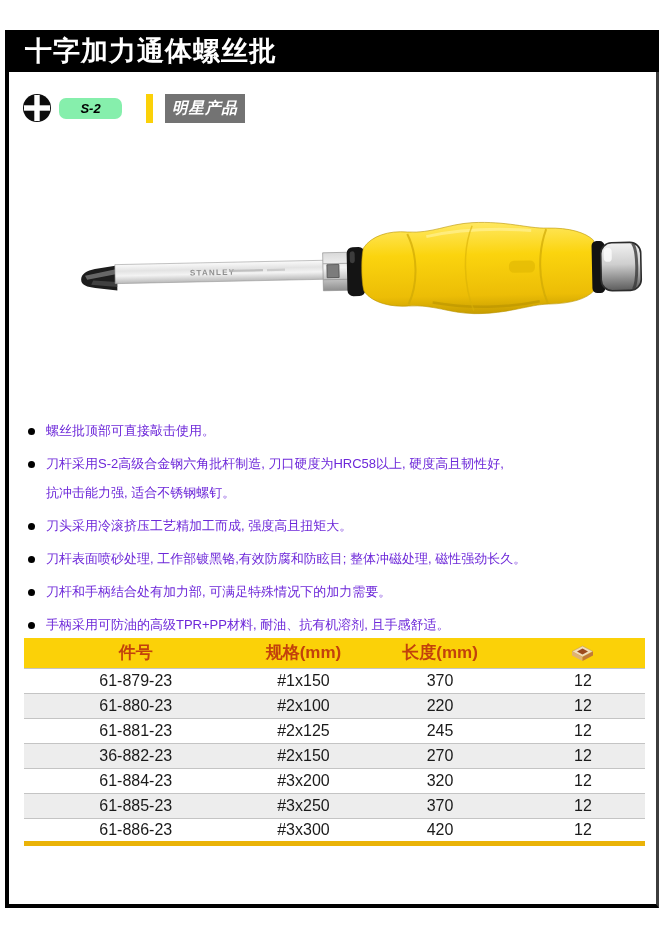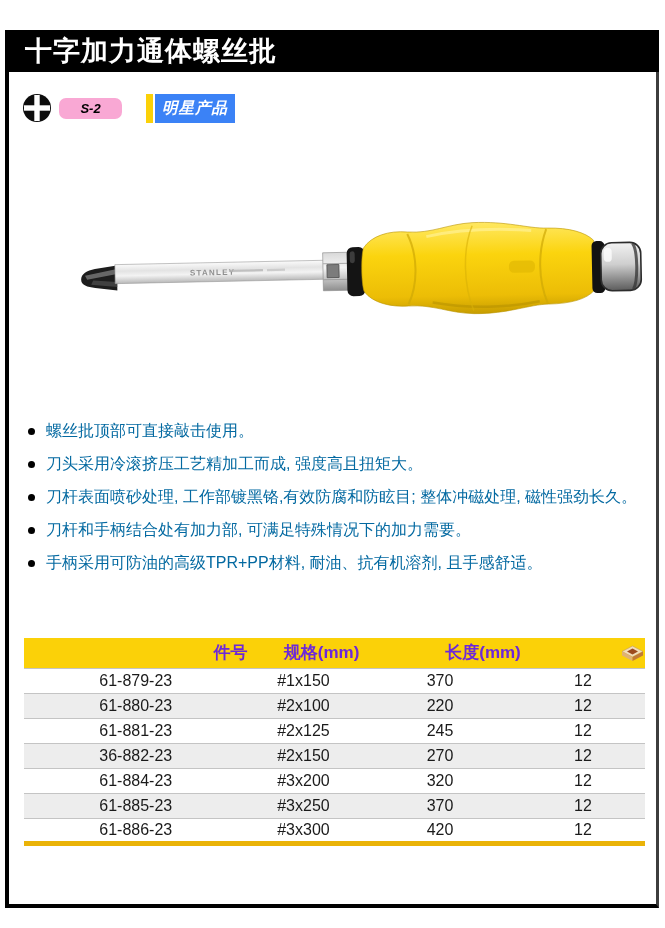--- a/index.html
+++ b/index.html
@@ -9,45 +9,45 @@
 
   .frame { position:absolute; left:5px; top:30px; width:654px; height:878px; }
   .titlebar { height:42px; background:#000; color:#fff; font-size:27px; font-weight:700;
     line-height:42px; padding-left:20px; letter-spacing:1px; }
   .content { position:absolute; top:42px; left:0; right:0; bottom:0; background:#fff;
     border-left:4px solid #000; border-right:3px solid #3d3d3d; border-bottom:4px solid #000; }
 
   
   .badges { position:absolute; top:21px; left:13px; display:flex; align-items:center; }
   .phillips { width:30px; height:30px; flex:0 0 auto; }
-  .badge-s2 { margin-left:7px; width:63px; height:21px; background:#f9a8d4; border-radius:7px;
+  .badge-s2 { margin-left:7px; width:63px; height:21px; background:#86efac; border-radius:7px;
     display:flex; align-items:center; justify-content:center;
     font-style:italic; font-weight:700; font-size:13px; color:#000; }
   .star-stripe { margin-left:24px; width:7px; height:29px; background:#fbd108; }
-  .badge-star { margin-left:2px; height:29px; background:#3b82f6; color:#fff;
+  .badge-star { margin-left:12px; height:29px; background:#737373; color:#fff;
     display:flex; align-items:center; padding:0 7px;
     font-style:italic; font-weight:700; font-size:15.5px; letter-spacing:1px; }
 
   
   .product { position:absolute; left:68px; top:144px; width:568px; height:108px; }
 
   
   .features { position:absolute; left:37px; top:345px; width:606px; list-style:none; }
-  .features li { position:relative; font-size:16px; line-height:28.5px; margin-bottom:4.5px;
-    white-space:pre-wrap; color:#0369a1; }
+  .features li { position:relative; font-size:13px; line-height:28.5px; margin-bottom:4.5px;
+    white-space:pre-wrap; color:#6d28d9; }
   .features li::before { content:""; position:absolute; left:-18px; top:11px;
     width:7px; height:7px; border-radius:50%; background:#000; }
 
   
   .spec { position:absolute; left:15px; top:566px; width:621px; border-collapse:collapse;
     table-layout:fixed; font-size:16px; }
   .spec col.c1 { width:36%; } .spec col.c2 { width:18%; }
   .spec col.c3 { width:26%; } .spec col.c4 { width:20%; }
   .spec th { background:#fbd108; height:30px; font-size:17px; font-weight:700;
-    text-align:right; color:#6d28d9; }
+    text-align:center; color:#c2410c; }
   .spec td { height:25px; text-align:center; color:#1a1a1a; border-top:1px solid #c4c4c4; }
   .spec tbody tr:nth-child(even) td { background:#ededed; }
   .spec tbody tr:last-child td { border-bottom:5px solid #eab308; }
   .boxicon { vertical-align:middle; }
 </style>
 </head>
 <body>
 
 <div class="page">
   <div class="frame">
@@ -125,20 +125,22 @@
 
           <rect x="515" y="30" width="13" height="52" rx="5" fill="#121212"></rect>
           <rect x="524" y="32" width="40" height="48" rx="11" fill="url(#gCap)" stroke="#2c2c2c" stroke-width="1.6"></rect>
           <path d="M556,33 C561,40 561,70 556,79" fill="none" stroke="#3a3a3a" stroke-width="3" opacity="0.8"></path>
           <rect x="527" y="37" width="8" height="14" rx="4" fill="#ffffff" opacity="0.75"></rect>
         </g>
       </svg>
 
       <ul class="features">
           <li>螺丝批顶部可直接敲击使用。</li>
+          <li>刀杆采用S-2高级合金钢六角批杆制造, 刀口硬度为HRC58以上, 硬度高且韧性好,
+抗冲击能力强, 适合不锈钢螺钉。</li>
           <li>刀头采用冷滚挤压工艺精加工而成, 强度高且扭矩大。</li>
           <li>刀杆表面喷砂处理, 工作部镀黑铬,有效防腐和防眩目; 整体冲磁处理, 磁性强劲长久。</li>
           <li>刀杆和手柄结合处有加力部, 可满足特殊情况下的加力需要。</li>
           <li>手柄采用可防油的高级TPR+PP材料, 耐油、抗有机溶剂, 且手感舒适。</li>
         </ul>
 
       <table class="spec">
         <colgroup>
             <col class="c1">
             <col class="c2">

